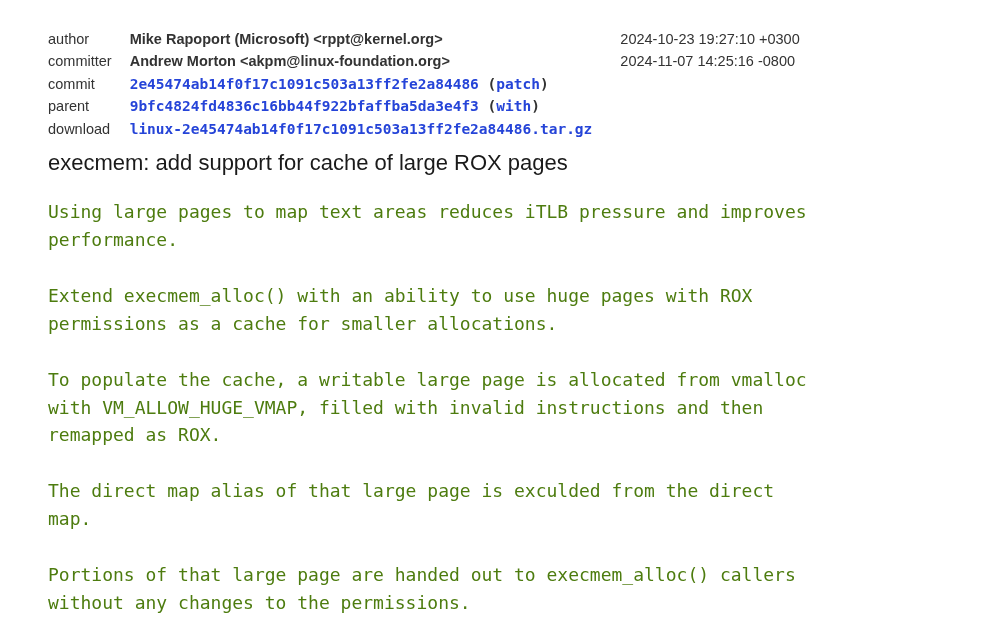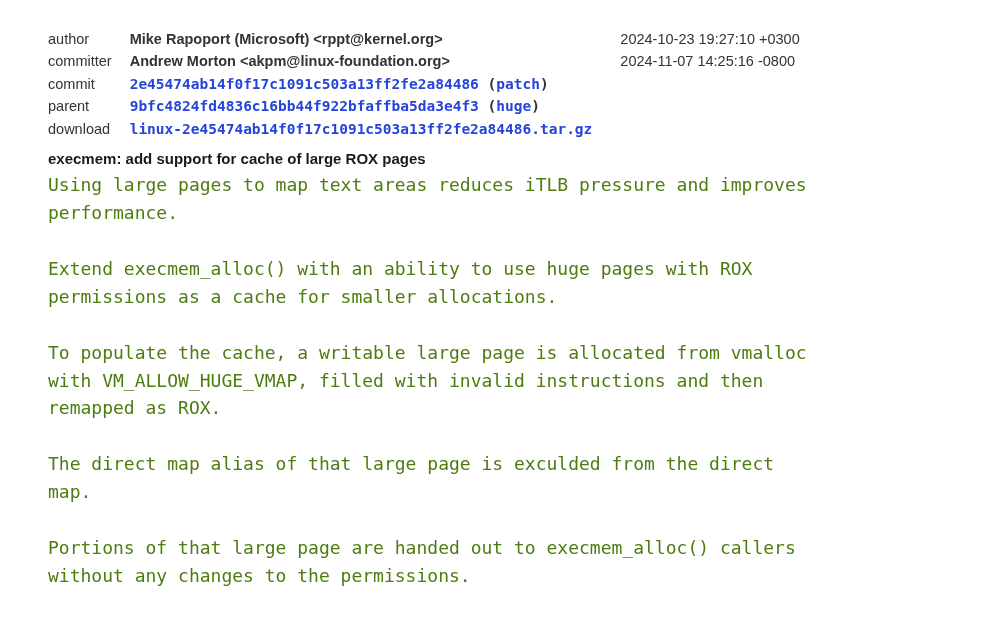--- a/index.html
+++ b/index.html
@@ -46,24 +46,24 @@
     .link {
       color: #2544d8;
       text-decoration: none;
       cursor: pointer;
       text-align: right;
     }
     .paren {
       color: #333;
     }
     .commit-subject {
-      font-weight: 700;
-      font-size: 15px;
+      font-weight: 400;
+      font-size: 22px;
       color: #1a1a1a;
-      margin-bottom: 4px;
+      margin-bottom: 22px;
     }
     .commit-msg {
       font-family: ui-monospace, SFMono-Regular, Menlo, Monaco, Consolas, monospace;
       font-size: 18px;
       white-space: pre-wrap;
       line-height: 1.55;
       color: #4d7c0f;
       max-width: 780px;
     }
   </style>
@@ -91,21 +91,21 @@
       <span class="paren"> (</span><a class="link">patch</a><span class="paren">)</span>
     </div>
     <div class="commit-date"></div>
   </div>
 
 
   <div class="commit-row">
     <div class="commit-label">parent</div>
     <div class="commit-value mono">
       <a class="link">9bfc4824fd4836c16bb44f922bfaffba5da3e4f3</a>
-      <span class="paren"> (</span><a class="link">huge</a><span class="paren">)</span>
+      <span class="paren"> (</span><a class="link">with</a><span class="paren">)</span>
     </div>
     <div class="commit-date"></div>
   </div>
 
   <div class="commit-row">
     <div class="commit-label">download</div>
     <div class="commit-value mono">
       <a class="link">linux-2e45474ab14f0f17c1091c503a13ff2fe2a84486.tar.gz</a>
     </div>
     <div class="commit-date"></div>

